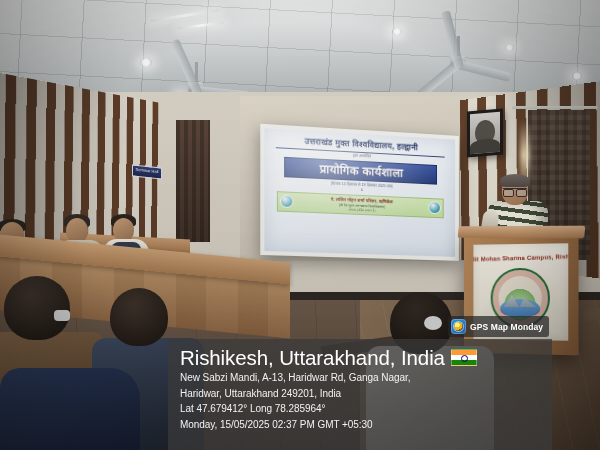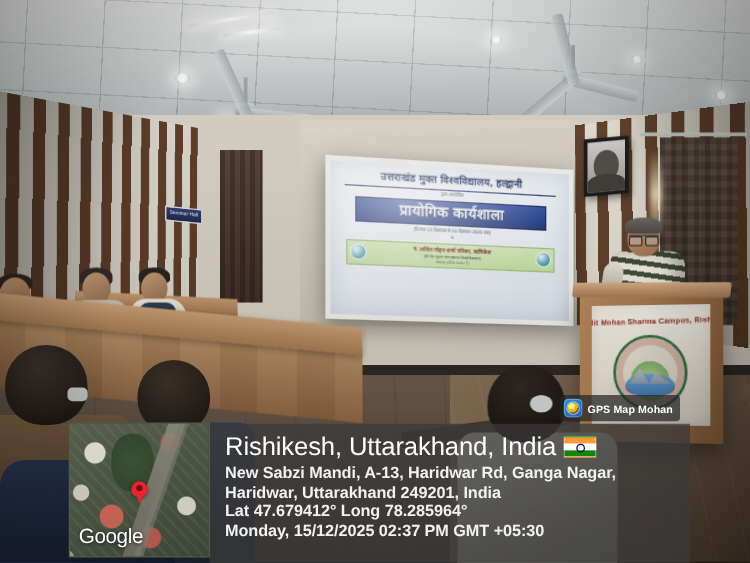--- a/index.html
+++ b/index.html
@@ -480,22 +480,22 @@
     display: inline-block; width: 26px; height: 17px; flex: 0 0 auto;
     background: linear-gradient(to bottom, #ff9933 0 33%, #ffffff 33% 66%, #138808 66% 100%);
     position: relative; border: 1px solid rgba(255,255,255,.35);
   }
   .flag::after {
     content:""; position: absolute; left: 50%; top: 50%;
     width: 5px; height: 5px; margin: -2.5px 0 0 -2.5px;
     border: 1px solid #000080; border-radius: 50%;
   }
   .gps-line {
-    font-size: 13px; color: #f2f2f2; line-height: 15.5px;
-    white-space: nowrap; letter-spacing: -.05px; font-weight: bold;
+    font-size: 10px; color: #f2f2f2; line-height: 15.5px;
+    white-space: nowrap; letter-spacing: -.05px;
   }
 
   .map-thumb {
     position: absolute; left: 55px; top: 338px;
     width: 113px; height: 108px;
     overflow: hidden;
     background: #3e4a3a;
     border: 1px solid rgba(255,255,255,.10);
   }
   .map-sat {
@@ -698,36 +698,28 @@
   </div>
   <div class="person fg-d">
     <div class="p-body"></div>
   </div>
 
   <div class="vignette"></div>
   <div class="warmth"></div>
 
   <div class="gps-badge">
     <div class="gps-badge-icon"></div>
-    <div class="gps-badge-text">GPS Map Mohan</div>
-  </div>
-
-  <div class="map-thumb">
-    <div class="map-sat"></div>
-    <div class="map-green"></div>
-    <div class="map-road"></div>
-    <div class="map-road2"></div>
-    <div class="map-pin"></div>
-    <div class="map-logo">Google</div>
-  </div>
+    <div class="gps-badge-text">GPS Map Monday</div>
+  </div>
+
 
   <div class="gps-panel">
     <div class="gps-title">
       <span>Rishikesh, Uttarakhand, India</span>
       <span class="flag"></span>
     </div>
     <div class="gps-line">New Sabzi Mandi, A-13, Haridwar Rd, Ganga Nagar,</div>
     <div class="gps-line">Haridwar, Uttarakhand 249201, India</div>
     <div class="gps-line">Lat 47.679412° Long 78.285964°</div>
-    <div class="gps-line">Monday, 15/12/2025 02:37 PM GMT +05:30</div>
+    <div class="gps-line">Monday, 15/05/2025 02:37 PM GMT +05:30</div>
   </div>
 
 </div>
 
 </body></html>

